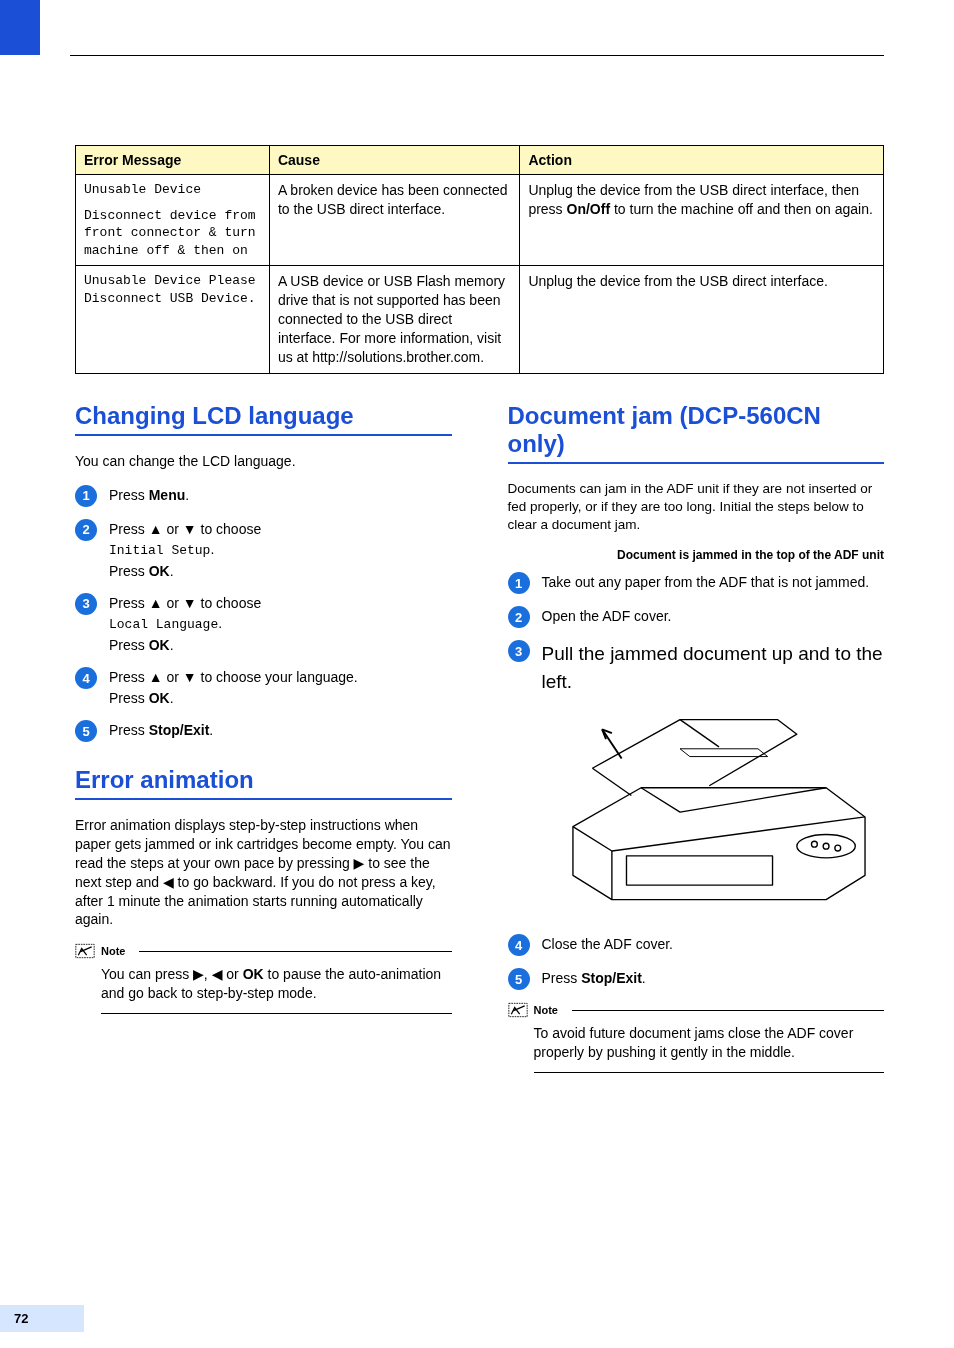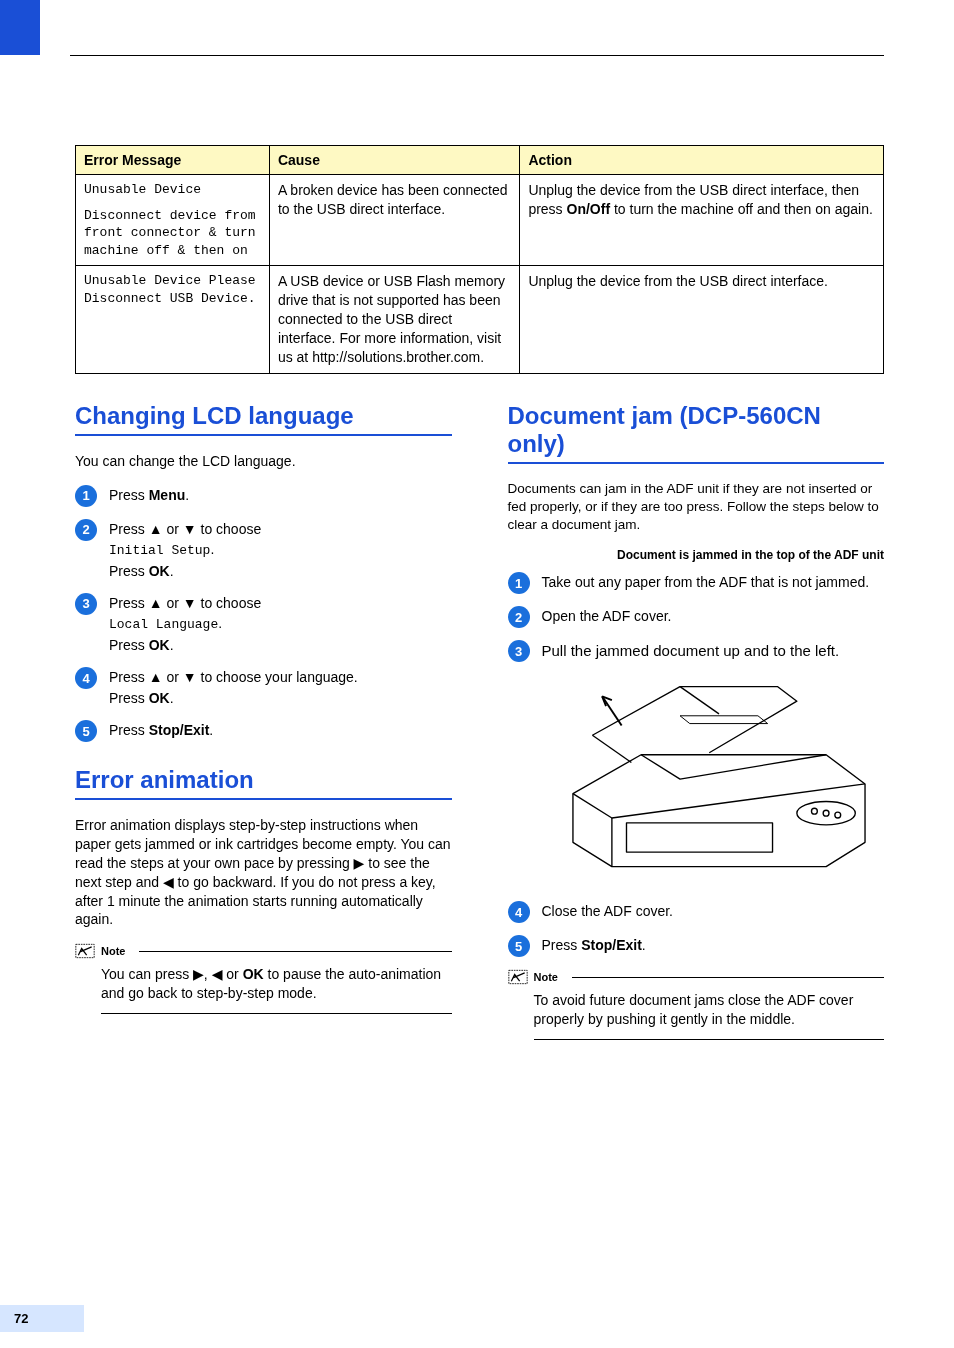--- a/index.html
+++ b/index.html
@@ -263,35 +263,35 @@
         </div>
         <div class="note-body">
           <span>You can press ▶, ◀ or </span><span class="bold">OK</span><span> to pause the auto-animation and go back to step-by-step mode.</span>
         </div>
         <div class="note-end"></div>
       </div>
 
       <div class="col">
         <h2>Document jam (DCP-560CN only)</h2>
         <div class="h2-rule"></div>
-        <p class="intro" style="font-size:13.5px">Documents can jam in the ADF unit if they are not inserted or fed properly, or if they are too press. Follow the steps below to clear a document jam.</p>
+        <p class="intro" style="font-size:13.5px">Documents can jam in the ADF unit if they are not inserted or fed properly, or if they are too long. Initial the steps below to clear a document jam.</p>
 
         <h3 class="sub">Document is jammed in the top of the ADF unit</h3>
 
         <div class="step">
           <div class="bullet">1</div>
           <div class="step-body">Take out any paper from the ADF that is not jammed.</div>
         </div>
         <div class="step">
           <div class="bullet">2</div>
           <div class="step-body">Open the ADF cover.</div>
         </div>
         <div class="step">
           <div class="bullet">3</div>
-          <div class="step-body" style="font-size:15px">Pull the jammed document up and to the left.</div>
+          <div class="step-body" style="font-size:19px">Pull the jammed document up and to the left.</div>
         </div>
 
         <div class="illus">
           <svg viewBox="0 0 360 215">
             <g fill="none" stroke="#000" stroke-width="1.4" stroke-linejoin="round">
               <path d="M40 170 L40 120 L110 80 L300 80 L340 110 L340 170 L300 195 L80 195 Z"></path>
               <path d="M40 120 L80 145 L340 110"></path>
               <path d="M80 145 L80 195"></path>
               <path d="M110 80 L150 105 L300 80"></path>
               <path d="M60 60 L150 10 L250 10 L270 25 L180 78"></path>

